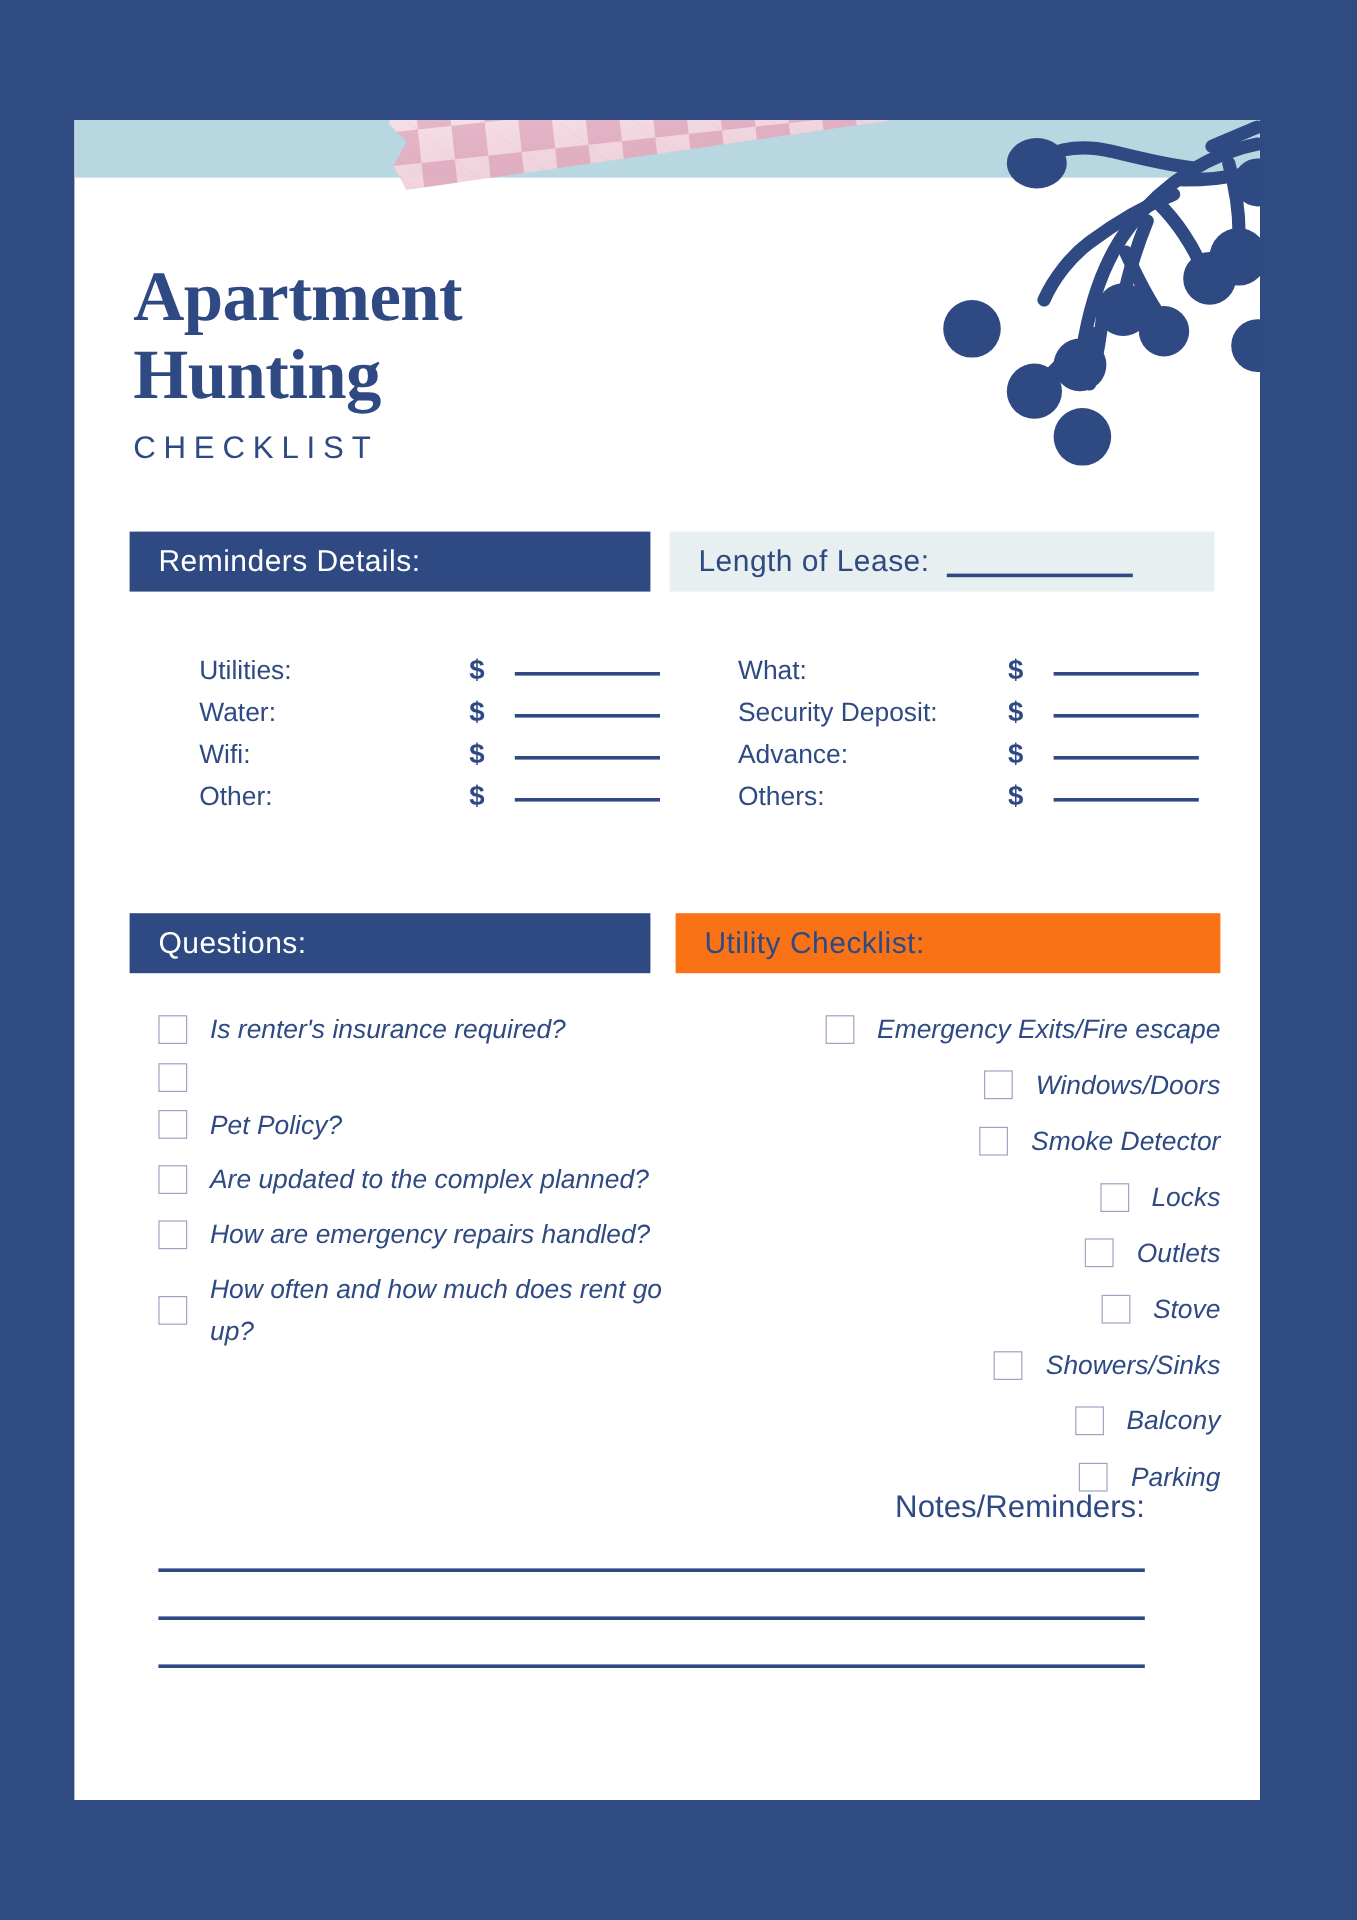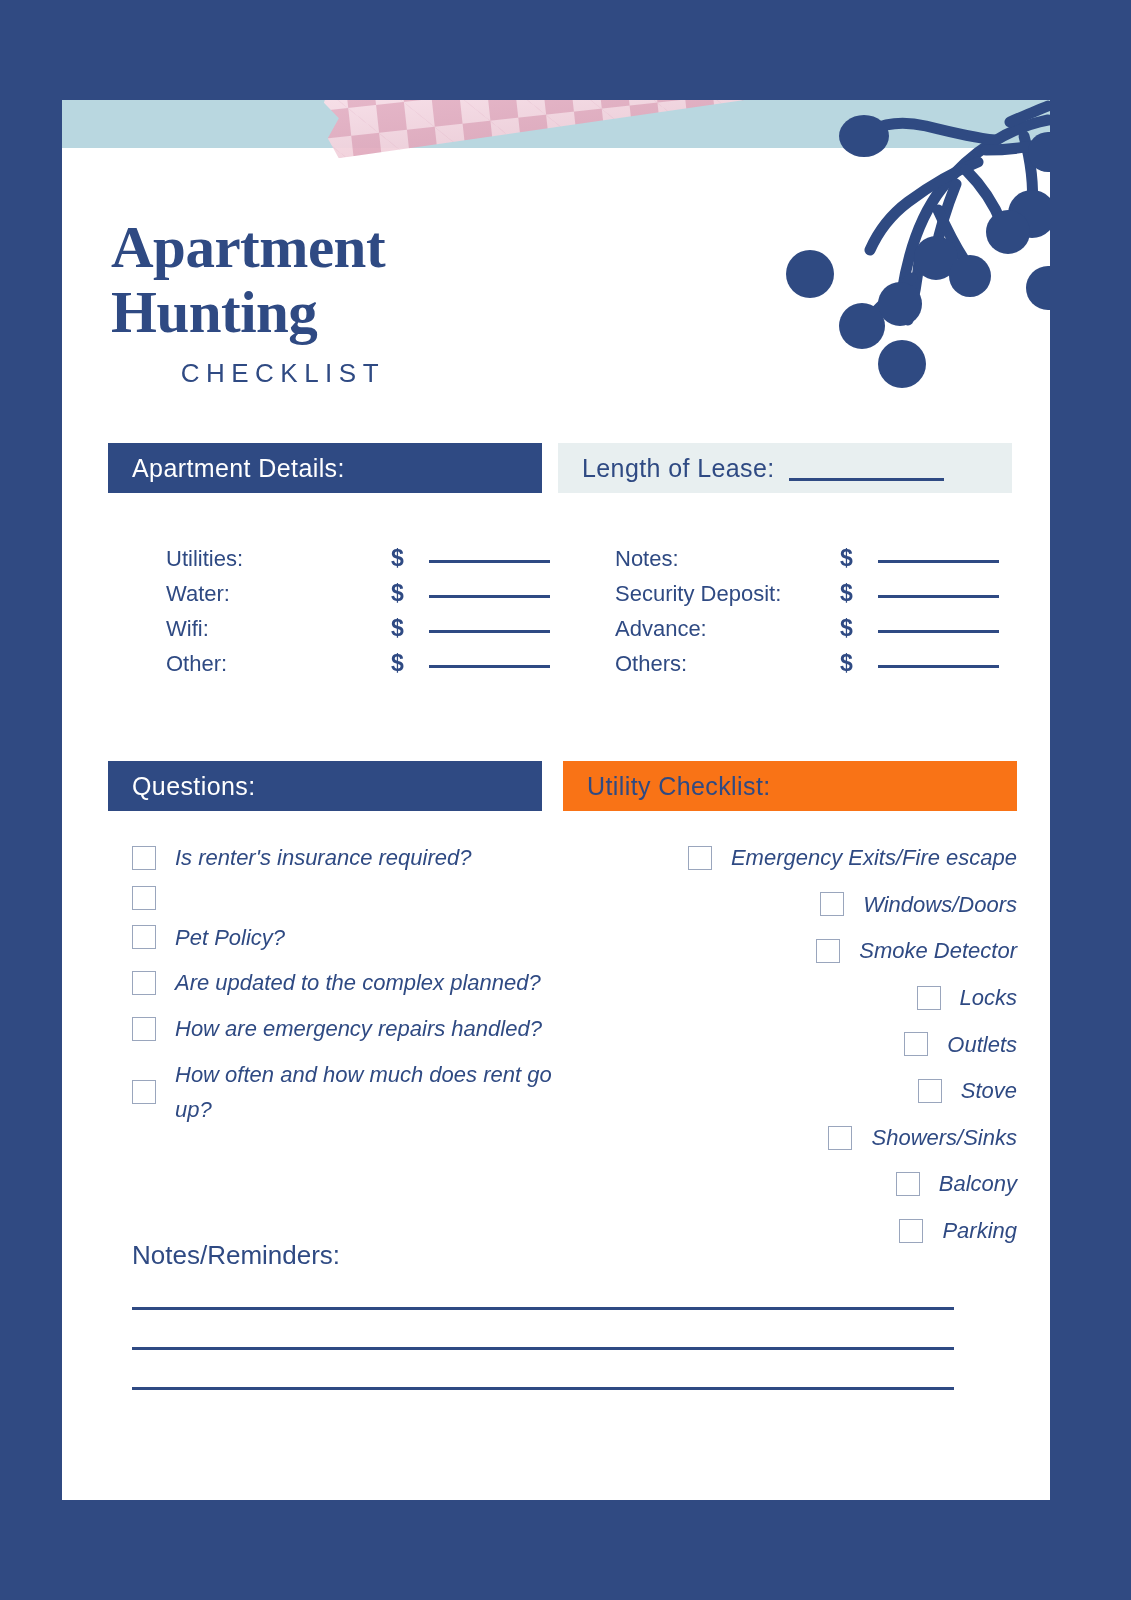--- a/index.html
+++ b/index.html
@@ -98,21 +98,20 @@
     color: #2f4a83;
     letter-spacing: -0.5px;
   }
   .title-line.second { margin-top: 6px; }
   .subtitle {
     margin-top: 16px;
     font-size: 26px;
     letter-spacing: 6.5px;
     color: #2f4a83;
     font-weight: 300;
-    text-align: right;
   }
 
   
   .bar {
     position: absolute;
     height: 50px;
     display: flex;
     align-items: center;
     padding-left: 24px;
     font-size: 25px;
@@ -203,20 +202,21 @@
     position: absolute;
     left: 70px;
     top: 1140px;
     width: 822px;
   }
   .notes-title {
     font-size: 26px;
     color: #2f4a83;
     margin-bottom: 36px;
     font-weight: 300;
+    text-align: right;
   }
   .notes-rule {
     height: 3px;
     background: #2f4a83;
     margin-bottom: 37px;
   }
 </style>
 </head>
 <body>
 
@@ -258,21 +258,21 @@
     </g>
   </svg>
 
   <div class="title-block">
     <div class="title-line">Apartment</div>
     <div class="title-line second">Hunting</div>
     <div class="subtitle">CHECKLIST</div>
   </div>
 
   <div class="bar navy" id="bar-apartment-details">
-    <span>Apartment Details:</span>
+    <span>Reminders Details:</span>
   </div>
 
   <div class="bar bluegray" id="bar-length-of-lease">
     <span>Length of Lease:</span>
     <span class="lease-rule"></span>
   </div>
 
   <div class="bar navy" id="bar-questions">
     <span>Questions:</span>
   </div>
@@ -299,21 +299,21 @@
     </div>
     <div class="money-row">
       <span class="money-label">Other:</span>
       <span class="money-sign">$</span>
       <span class="money-rule"></span>
     </div>
   </div>
 
   <div class="money-col" id="money-col-right">
     <div class="money-row">
-      <span class="money-label">Notes:</span>
+      <span class="money-label">What:</span>
       <span class="money-sign">$</span>
       <span class="money-rule"></span>
     </div>
     <div class="money-row">
       <span class="money-label">Security Deposit:</span>
       <span class="money-sign">$</span>
       <span class="money-rule"></span>
     </div>
     <div class="money-row">
       <span class="money-label">Advance:</span>

